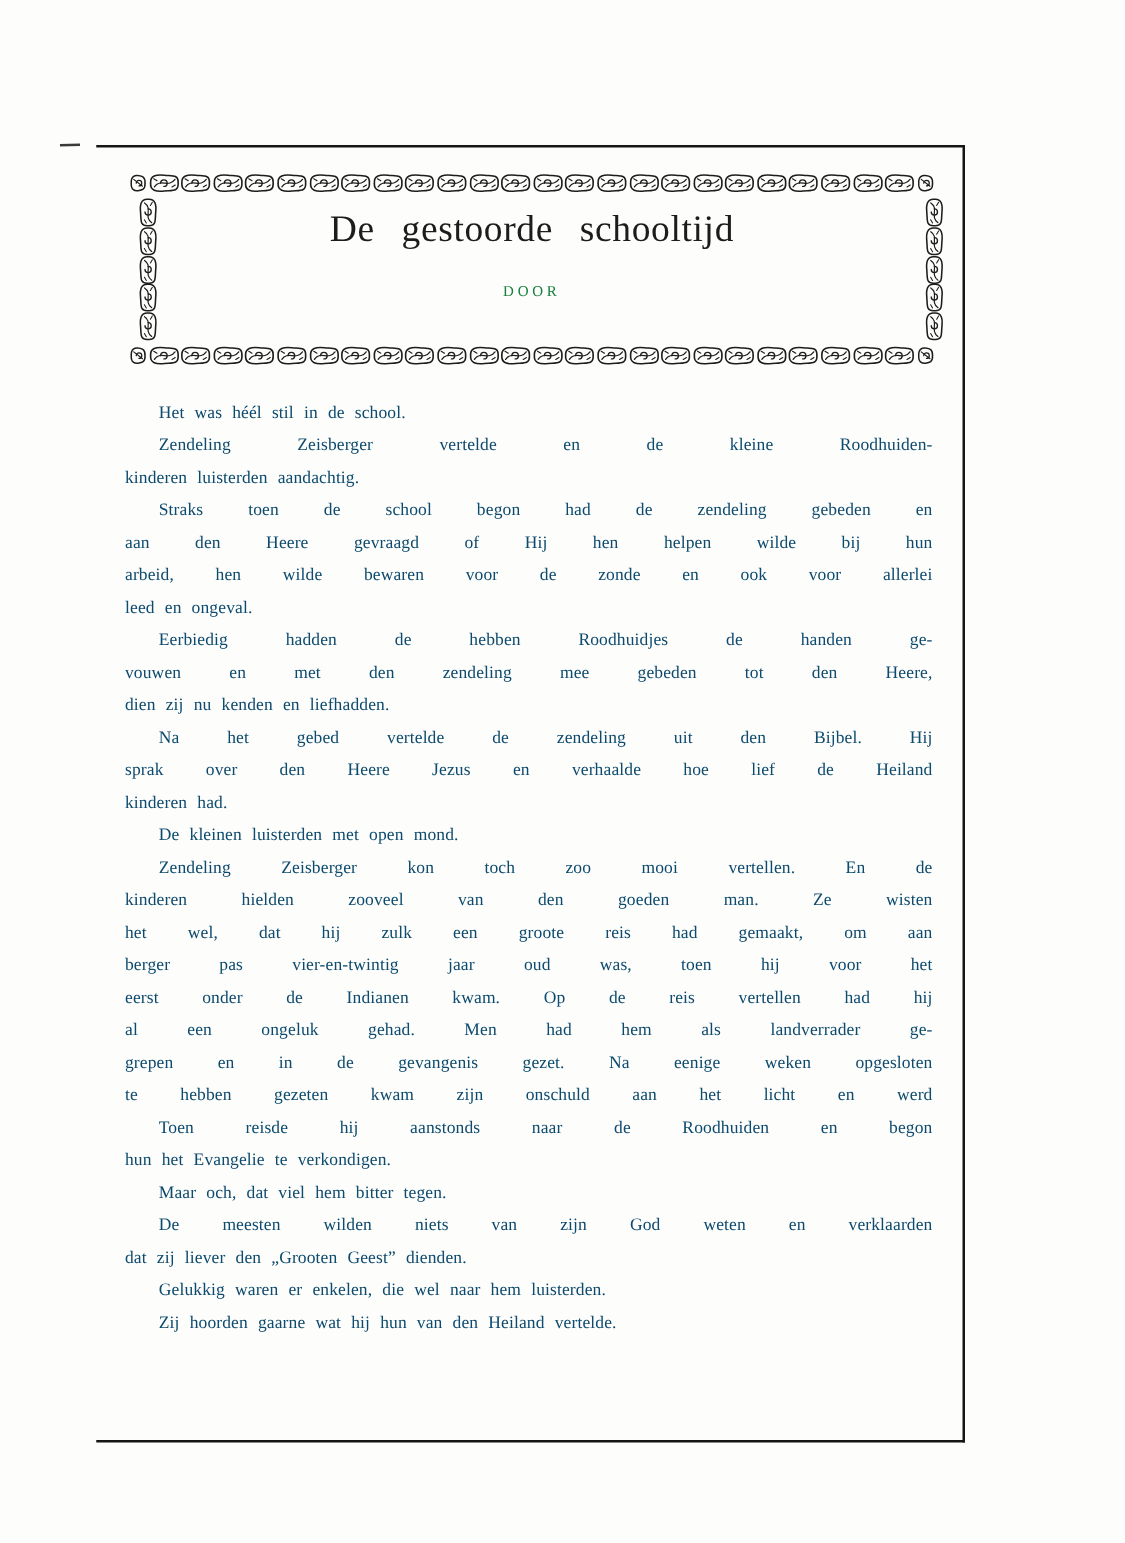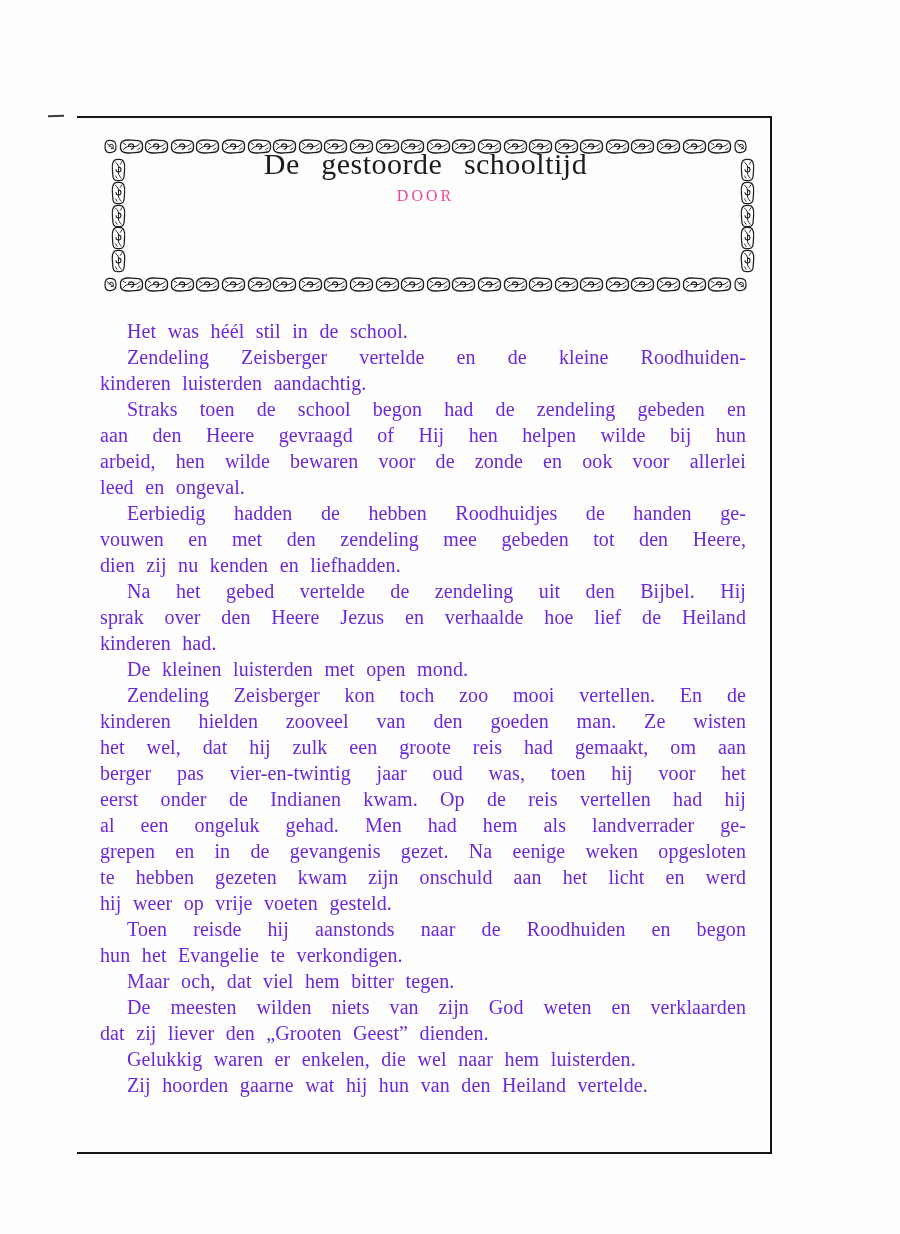--- a/index.html
+++ b/index.html
@@ -25,29 +25,29 @@
   .ornament { position:absolute; left:103px; top:137px; width:645px; height:156px; }
   .orn-row { position:absolute; left:0; right:0; height:18px; display:flex; justify-content:space-between; align-items:center; }
   .orn-row.top { top:0; }
   .orn-row.bottom { bottom:0; }
   .orn-col { position:absolute; top:21px; bottom:21px; width:18px; display:flex; flex-direction:column; justify-content:space-between; align-items:center; }
   .orn-col.left { left:-1px; }
   .orn-col.right { right:-1px; }
   .tile-h { width:25px; height:17px; }
   .tile-c { width:15px; height:17px; }
 
-  .header-text { position:absolute; left:30px; right:30px; top:4px; text-align:center; color:#1c1c1c; }
+  .header-text { position:absolute; left:30px; right:30px; top:24px; text-align:center; color:#1c1c1c; }
   .title { font-size:30px; line-height:34px; word-spacing:0.45em; letter-spacing:0.5px; margin-top:6px; }
-  .byline { font-size:16px; letter-spacing:3px; margin-top:6px; color:#ec4899; }
+  .byline { font-size:12px; letter-spacing:3px; margin-top:25px; color:#15803d; }
   .author { font-size:17px; font-weight:bold; letter-spacing:1.2px; word-spacing:0.25em; margin-top:9px; }
 
   
   .bodytext {
     position:absolute; left:100px; top:318px; width:646px;
-    font-size:20px; line-height:26px; color:#6d28d9;
+    font-size:14px; line-height:26px; color:#0c4a6e;
     word-spacing:0.32em; letter-spacing:0.1px;
   }
   .bodyline { text-align:justify; text-align-last:justify; }
   .bodyline.last { text-align:left; text-align-last:auto; }
   .bodyline.indent { text-indent:27px; }
 
   svg.orn { display:block; }
 </style>
 </head>
 <body>
@@ -314,21 +314,20 @@
     <div class="bodyline last">kinderen had.</div>
     <div class="bodyline last indent">De kleinen luisterden met open mond.</div>
     <div class="bodyline indent">Zendeling Zeisberger kon toch zoo mooi vertellen. En de</div>
     <div class="bodyline">kinderen hielden zooveel van den goeden man. Ze wisten</div>
     <div class="bodyline">het wel, dat hij zulk een groote reis had gemaakt, om aan</div>
     <div class="bodyline">berger pas vier-en-twintig jaar oud was, toen hij voor het</div>
     <div class="bodyline">eerst onder de Indianen kwam. Op de reis vertellen had hij</div>
     <div class="bodyline">al een ongeluk gehad. Men had hem als landverrader ge-</div>
     <div class="bodyline">grepen en in de gevangenis gezet. Na eenige weken opgesloten</div>
     <div class="bodyline">te hebben gezeten kwam zijn onschuld aan het licht en werd</div>
-    <div class="bodyline last">hij weer op vrije voeten gesteld.</div>
     <div class="bodyline indent">Toen reisde hij aanstonds naar de Roodhuiden en begon</div>
     <div class="bodyline last">hun het Evangelie te verkondigen.</div>
     <div class="bodyline last indent">Maar och, dat viel hem bitter tegen.</div>
     <div class="bodyline indent">De meesten wilden niets van zijn God weten en verklaarden</div>
     <div class="bodyline last">dat zij liever den „Grooten Geest” dienden.</div>
     <div class="bodyline last indent">Gelukkig waren er enkelen, die wel naar hem luisterden.</div>
     <div class="bodyline last indent">Zij hoorden gaarne wat hij hun van den Heiland vertelde.</div>
   </div>
 
 </body></html>

